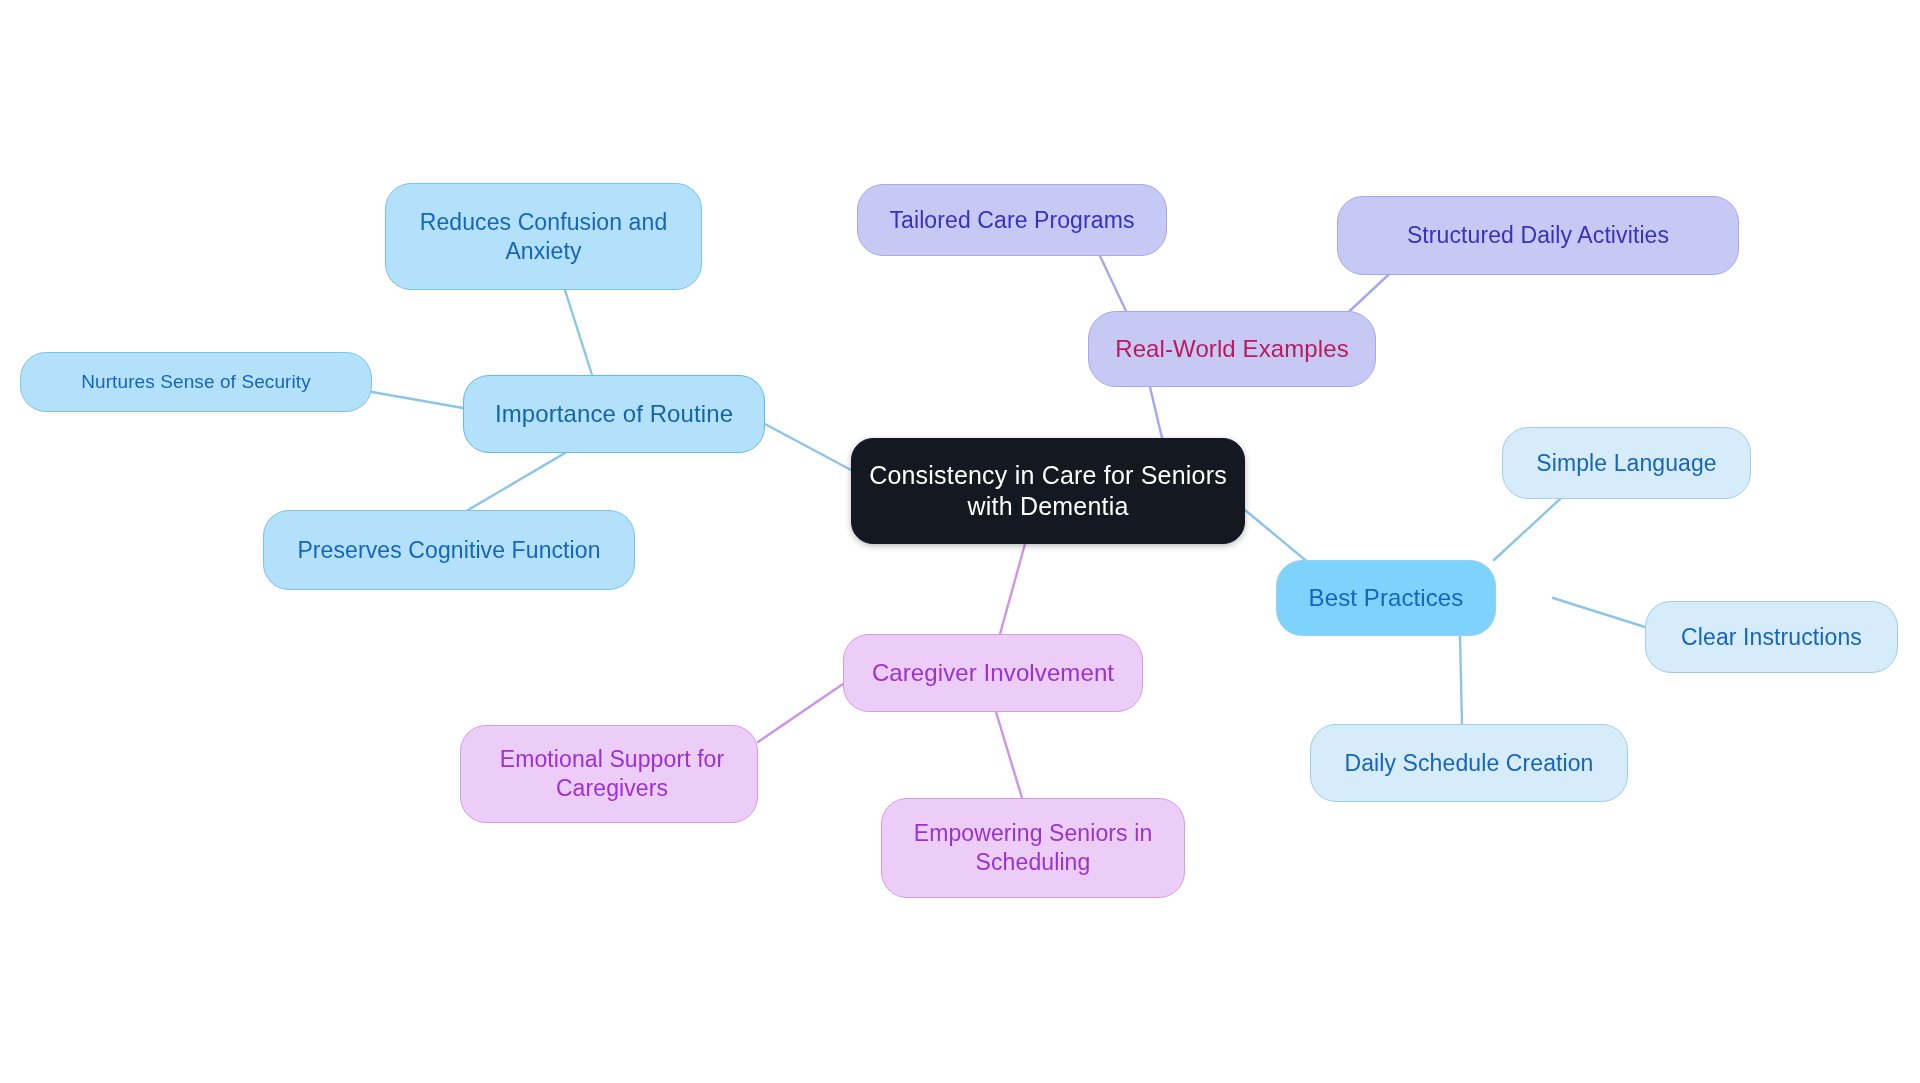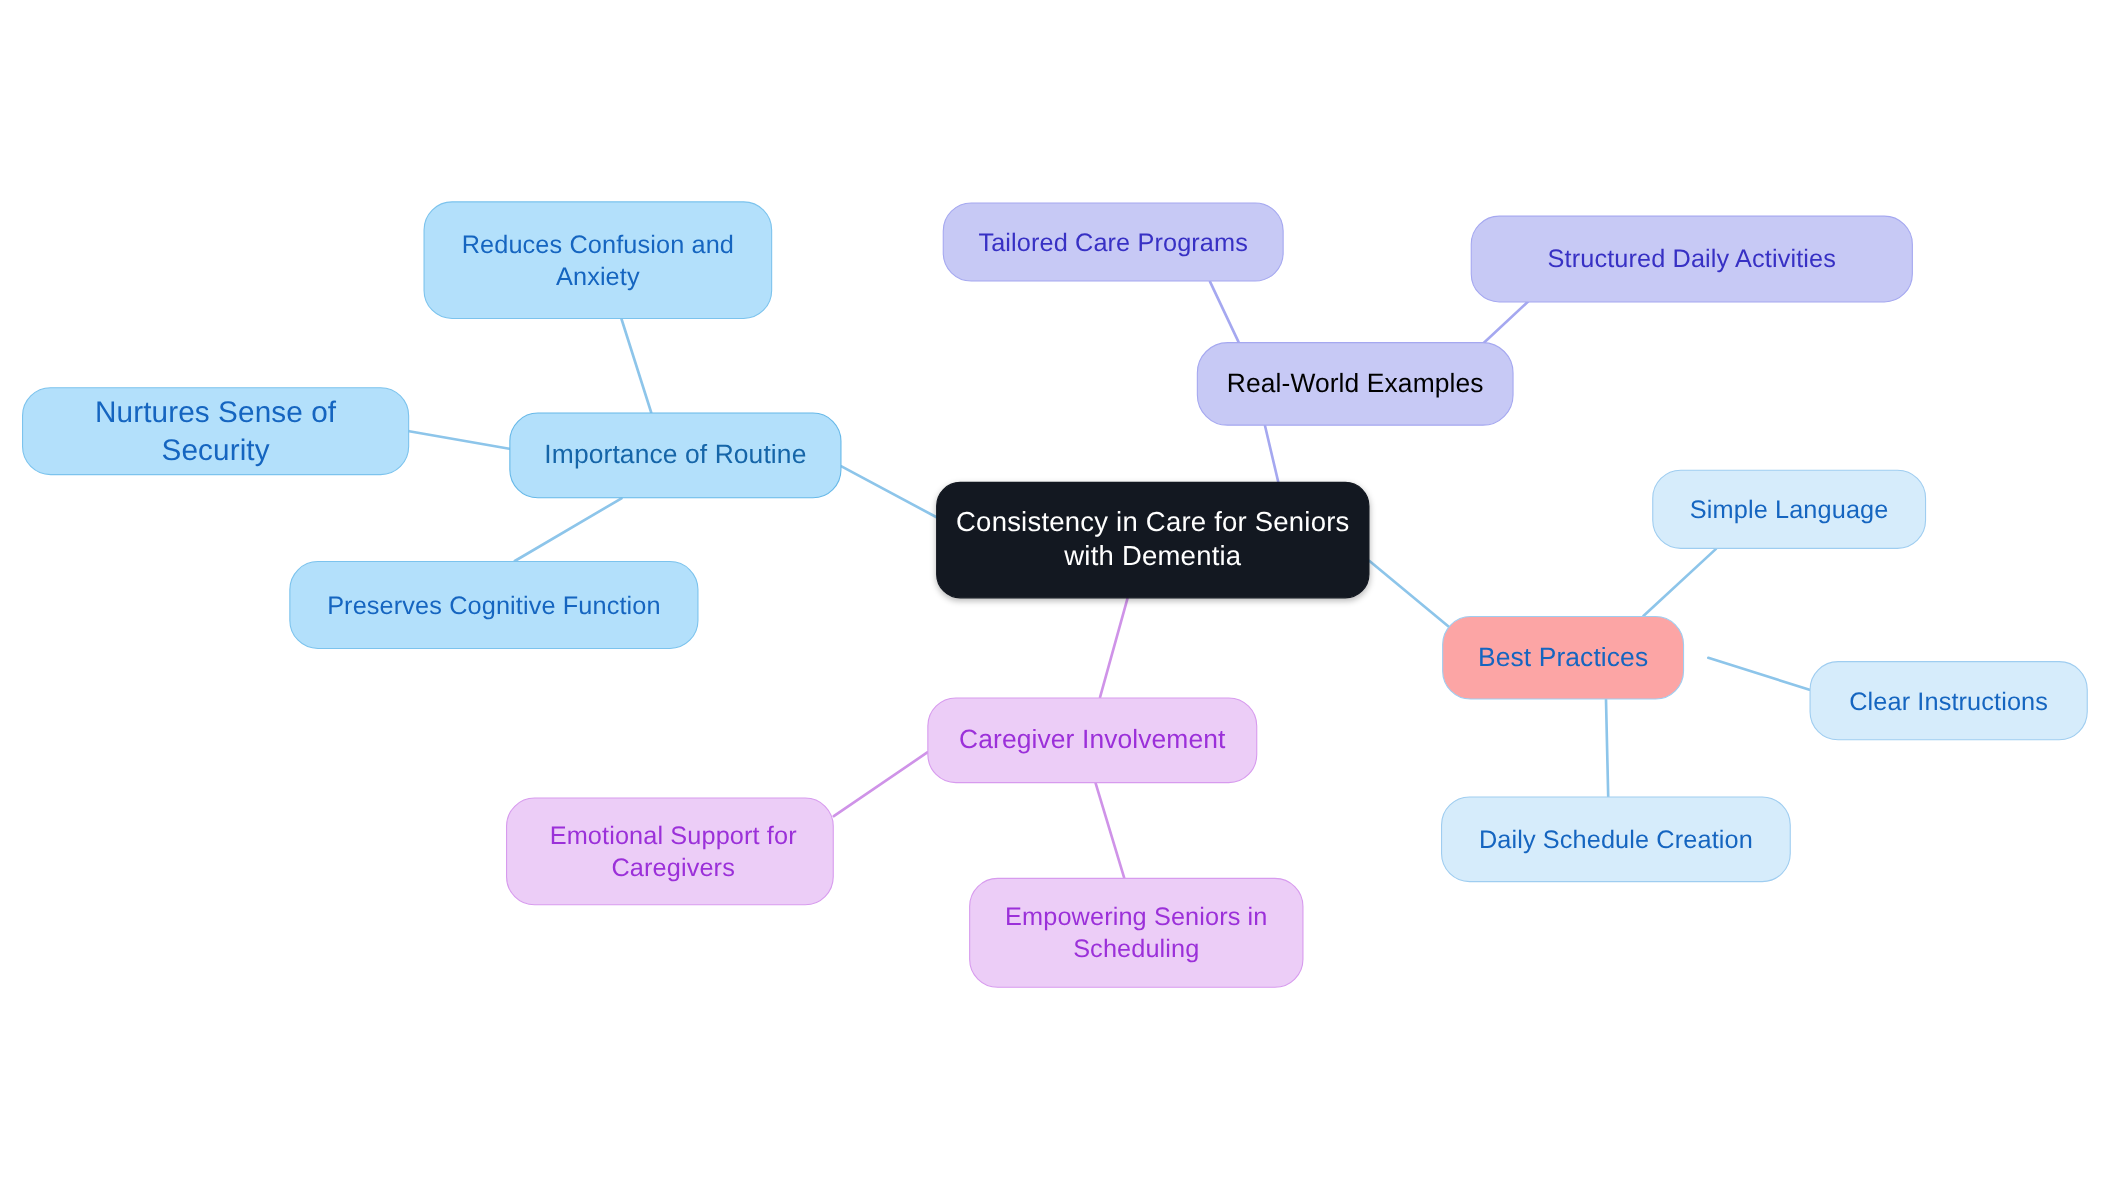--- a/index.html
+++ b/index.html
@@ -59,26 +59,26 @@
       <line x1="1025" y1="544" x2="1000" y2="634" stroke="#cf93e8" stroke-width="2.4" stroke-linecap="round"></line>
       <line x1="843" y1="684" x2="758" y2="742" stroke="#cf93e8" stroke-width="2.4" stroke-linecap="round"></line>
       <line x1="996" y1="712" x2="1022" y2="798" stroke="#cf93e8" stroke-width="2.4" stroke-linecap="round"></line>
     </svg>
   <div id="node-layer">
       <div class="node root" style="left: 851px; top: 438px; width: 394px; height: 106px; background: rgb(19, 24, 33); border-color: rgb(19, 24, 33); color: rgb(255, 255, 255); font-size: 25px; border-radius: 22px; box-shadow: rgba(0, 0, 0, 0.28) 0px 2px 6px;">Consistency in Care for Seniors
 with Dementia</div>
       <div class="node branch" style="left: 463px; top: 375px; width: 302px; height: 78px; background: rgb(179, 224, 251); border-color: rgb(102, 184, 232); color: rgb(21, 101, 168); font-size: 24px;">Importance of Routine</div>
       <div class="node leaf" style="left: 385px; top: 183px; width: 317px; height: 107px; background: rgb(179, 224, 251); border-color: rgb(124, 195, 237); color: rgb(21, 101, 192); font-size: 23px;">Reduces Confusion and
 Anxiety</div>
-      <div class="node leaf" style="left: 20px; top: 352px; width: 352px; height: 80px; background: rgb(179, 224, 251); border-color: rgb(124, 195, 237); color: rgb(21, 101, 192); font-size: 27px;">Nurtures Sense of Security</div>
+      <div class="node leaf" style="left: 20px; top: 352px; width: 352px; height: 60px; background: rgb(179, 224, 251); border-color: rgb(124, 195, 237); color: rgb(21, 101, 192); font-size: 19px;">Nurtures Sense of Security</div>
       <div class="node leaf" style="left: 263px; top: 510px; width: 372px; height: 80px; background: rgb(179, 224, 251); border-color: rgb(124, 195, 237); color: rgb(21, 101, 192); font-size: 23px;">Preserves Cognitive Function</div>
-      <div class="node branch" style="left: 1088px; top: 311px; width: 288px; height: 76px; background: rgb(199, 201, 245); border-color: rgb(165, 168, 240); color: #000000; font-size: 24px; border-radius: 28px;">Real-World Examples</div>
+      <div class="node branch" style="left: 1088px; top: 311px; width: 288px; height: 76px; background: rgb(199, 201, 245); border-color: rgb(165, 168, 240); color: #be185d; font-size: 24px; border-radius: 28px;">Real-World Examples</div>
       <div class="node leaf" style="left: 857px; top: 184px; width: 310px; height: 72px; background: rgb(199, 201, 245); border-color: rgb(165, 168, 240); color: rgb(55, 48, 196); font-size: 23px;">Tailored Care Programs</div>
       <div class="node leaf" style="left: 1337px; top: 196px; width: 402px; height: 79px; background: rgb(199, 201, 245); border-color: rgb(165, 168, 240); color: rgb(55, 48, 196); font-size: 23px;">Structured Daily Activities</div>
-      <div class="node branch" style="left: 1311px; top: 560px; width: 220px; height: 76px; background: #fca5a5; border-color: rgb(159, 205, 240); color: rgb(21, 101, 192); font-size: 24px;">Best Practices</div>
+      <div class="node branch" style="left: 1276px; top: 560px; width: 220px; height: 76px; background: #7dd3fc; border-color: rgb(159, 205, 240); color: rgb(21, 101, 192); font-size: 24px;">Best Practices</div>
       <div class="node leaf" style="left: 1502px; top: 427px; width: 249px; height: 72px; background: rgb(214, 236, 251); border-color: rgb(159, 205, 240); color: rgb(21, 101, 192); font-size: 23px;">Simple Language</div>
       <div class="node leaf" style="left: 1645px; top: 601px; width: 253px; height: 72px; background: rgb(214, 236, 251); border-color: rgb(159, 205, 240); color: rgb(21, 101, 192); font-size: 23px;">Clear Instructions</div>
       <div class="node leaf" style="left: 1310px; top: 724px; width: 318px; height: 78px; background: rgb(214, 236, 251); border-color: rgb(159, 205, 240); color: rgb(21, 101, 192); font-size: 23px;">Daily Schedule Creation</div>
       <div class="node branch" style="left: 843px; top: 634px; width: 300px; height: 78px; background: rgb(236, 205, 247); border-color: rgb(215, 155, 238); color: rgb(155, 48, 217); font-size: 24px; text-align: right;">Caregiver Involvement</div>
       <div class="node leaf" style="left: 460px; top: 725px; width: 298px; height: 98px; background: rgb(236, 205, 247); border-color: rgb(215, 155, 238); color: rgb(155, 48, 217); font-size: 23px; padding-left: 20px;">Emotional Support for
 Caregivers</div>
       <div class="node leaf" style="left: 881px; top: 798px; width: 304px; height: 100px; background: rgb(236, 205, 247); border-color: rgb(215, 155, 238); color: rgb(155, 48, 217); font-size: 23px;">Empowering Seniors in
 Scheduling</div>
     </div>
 </div>

